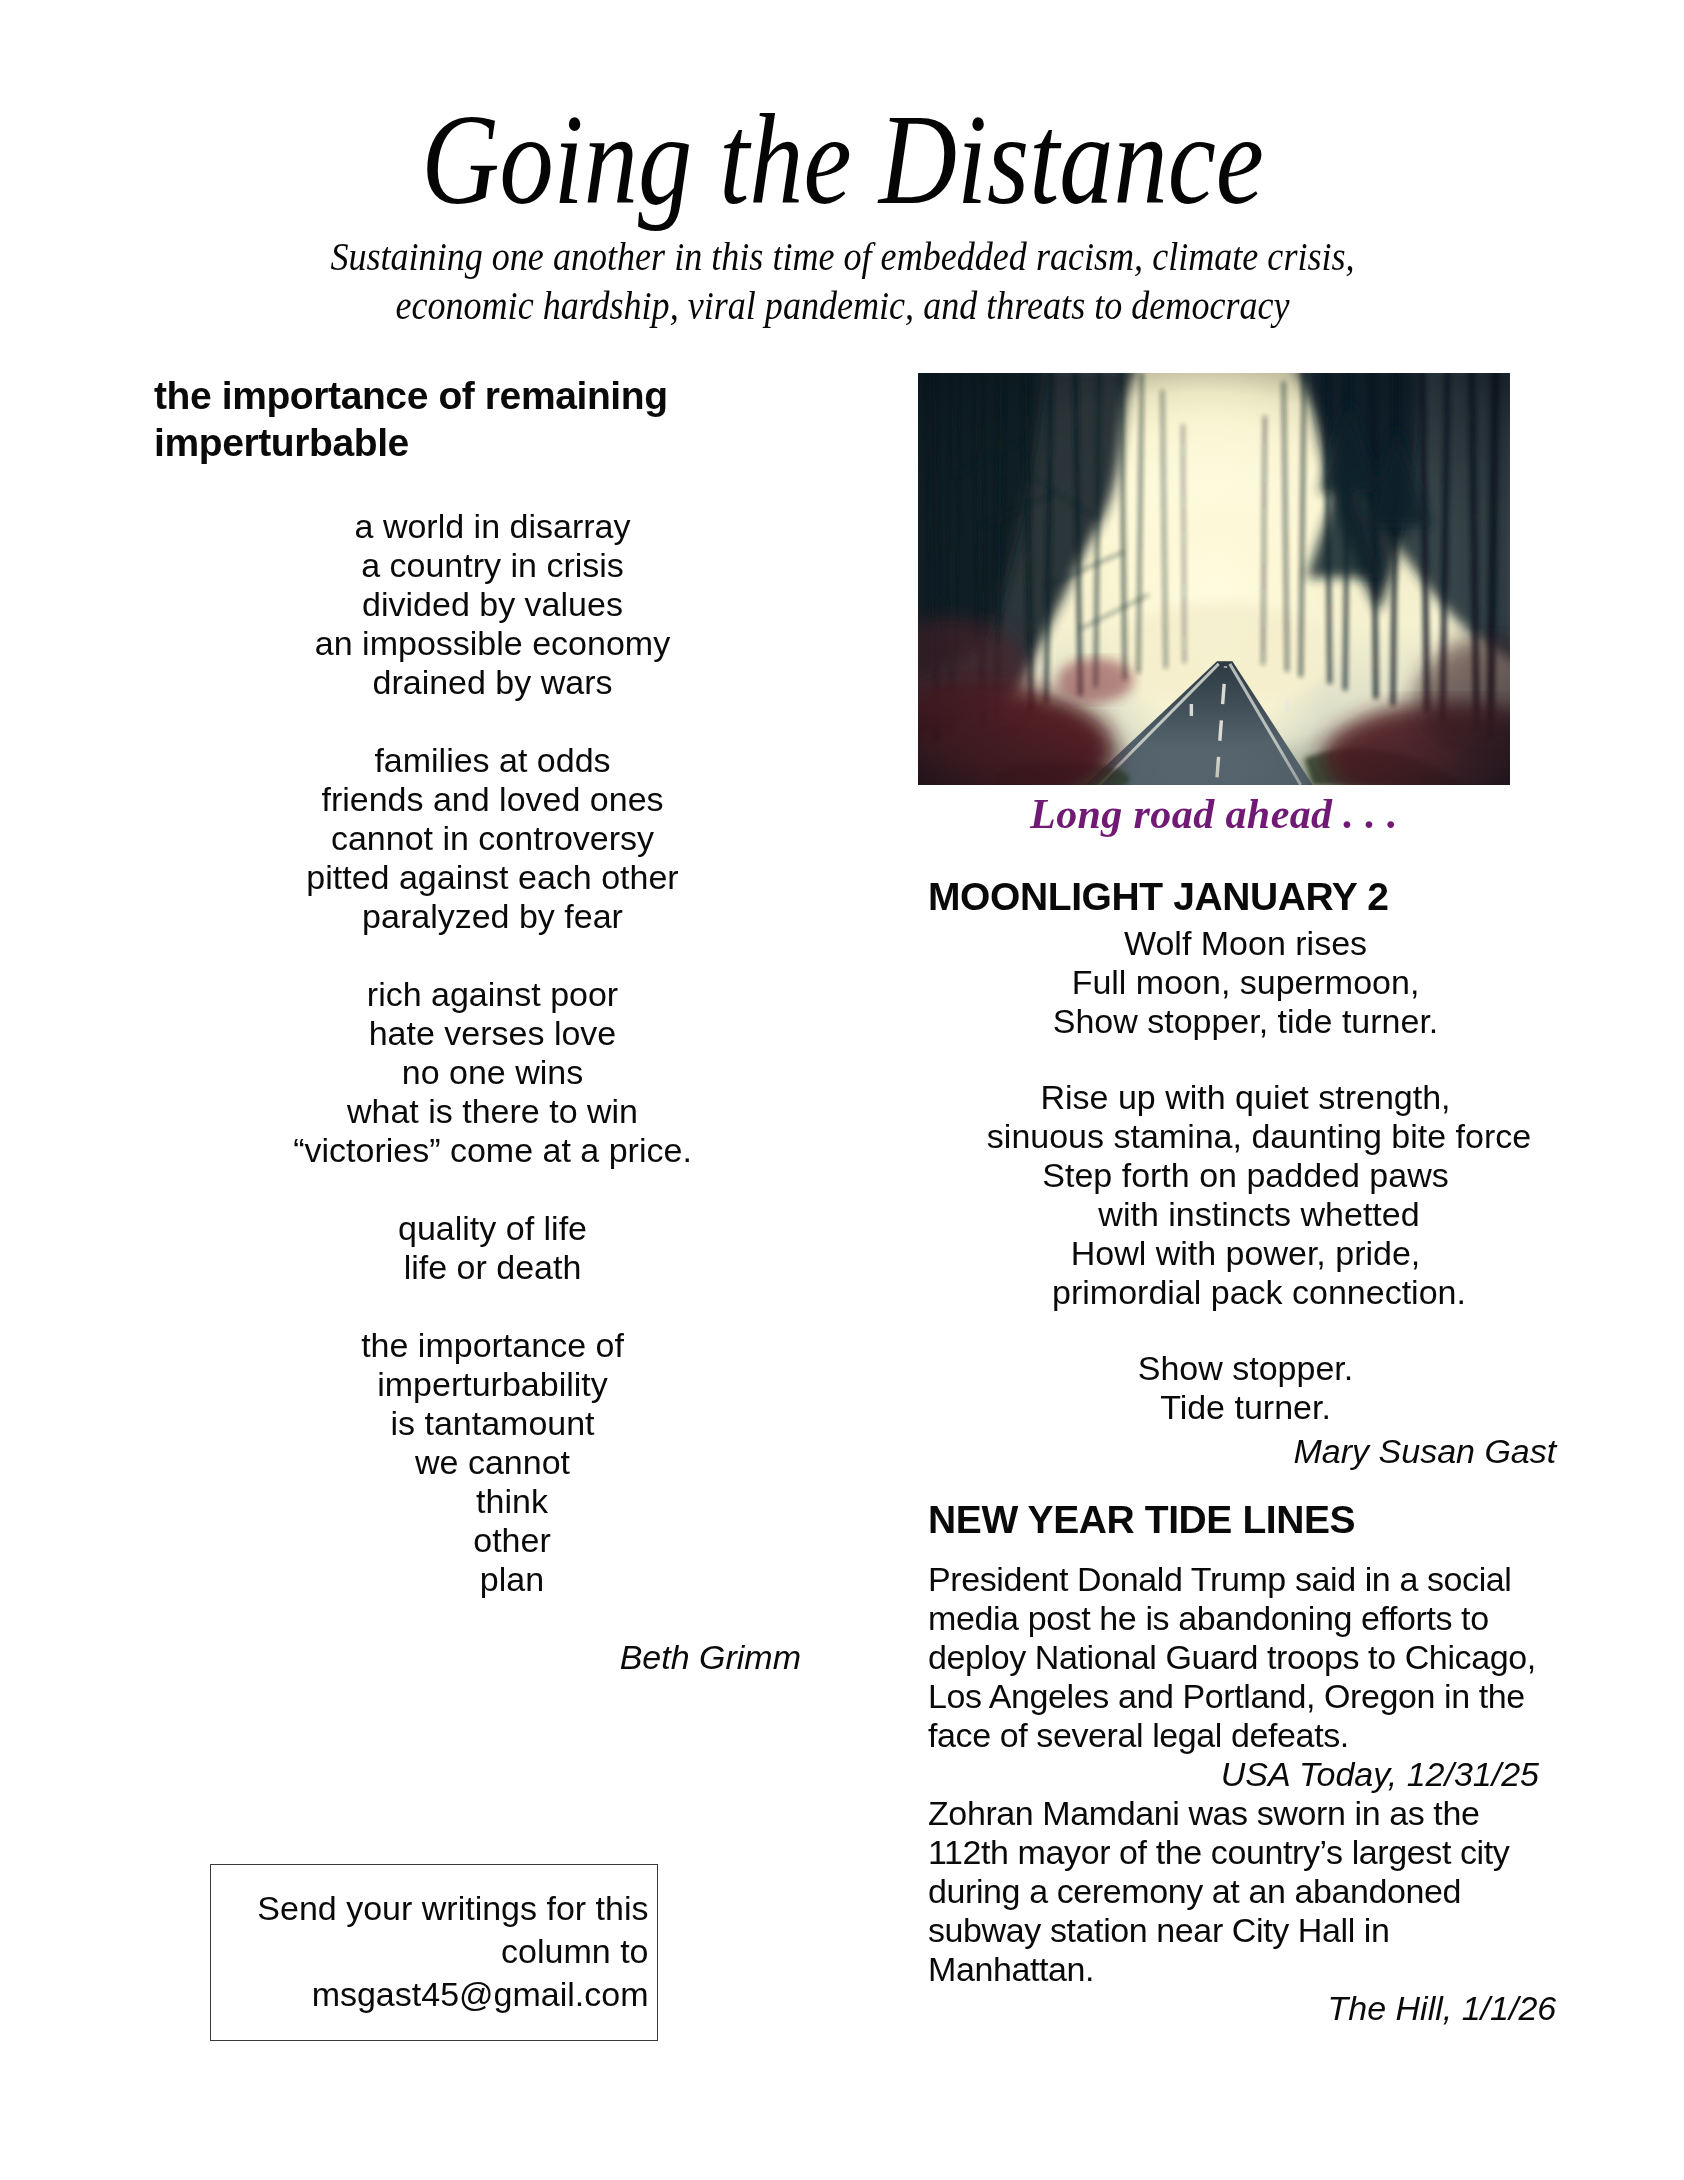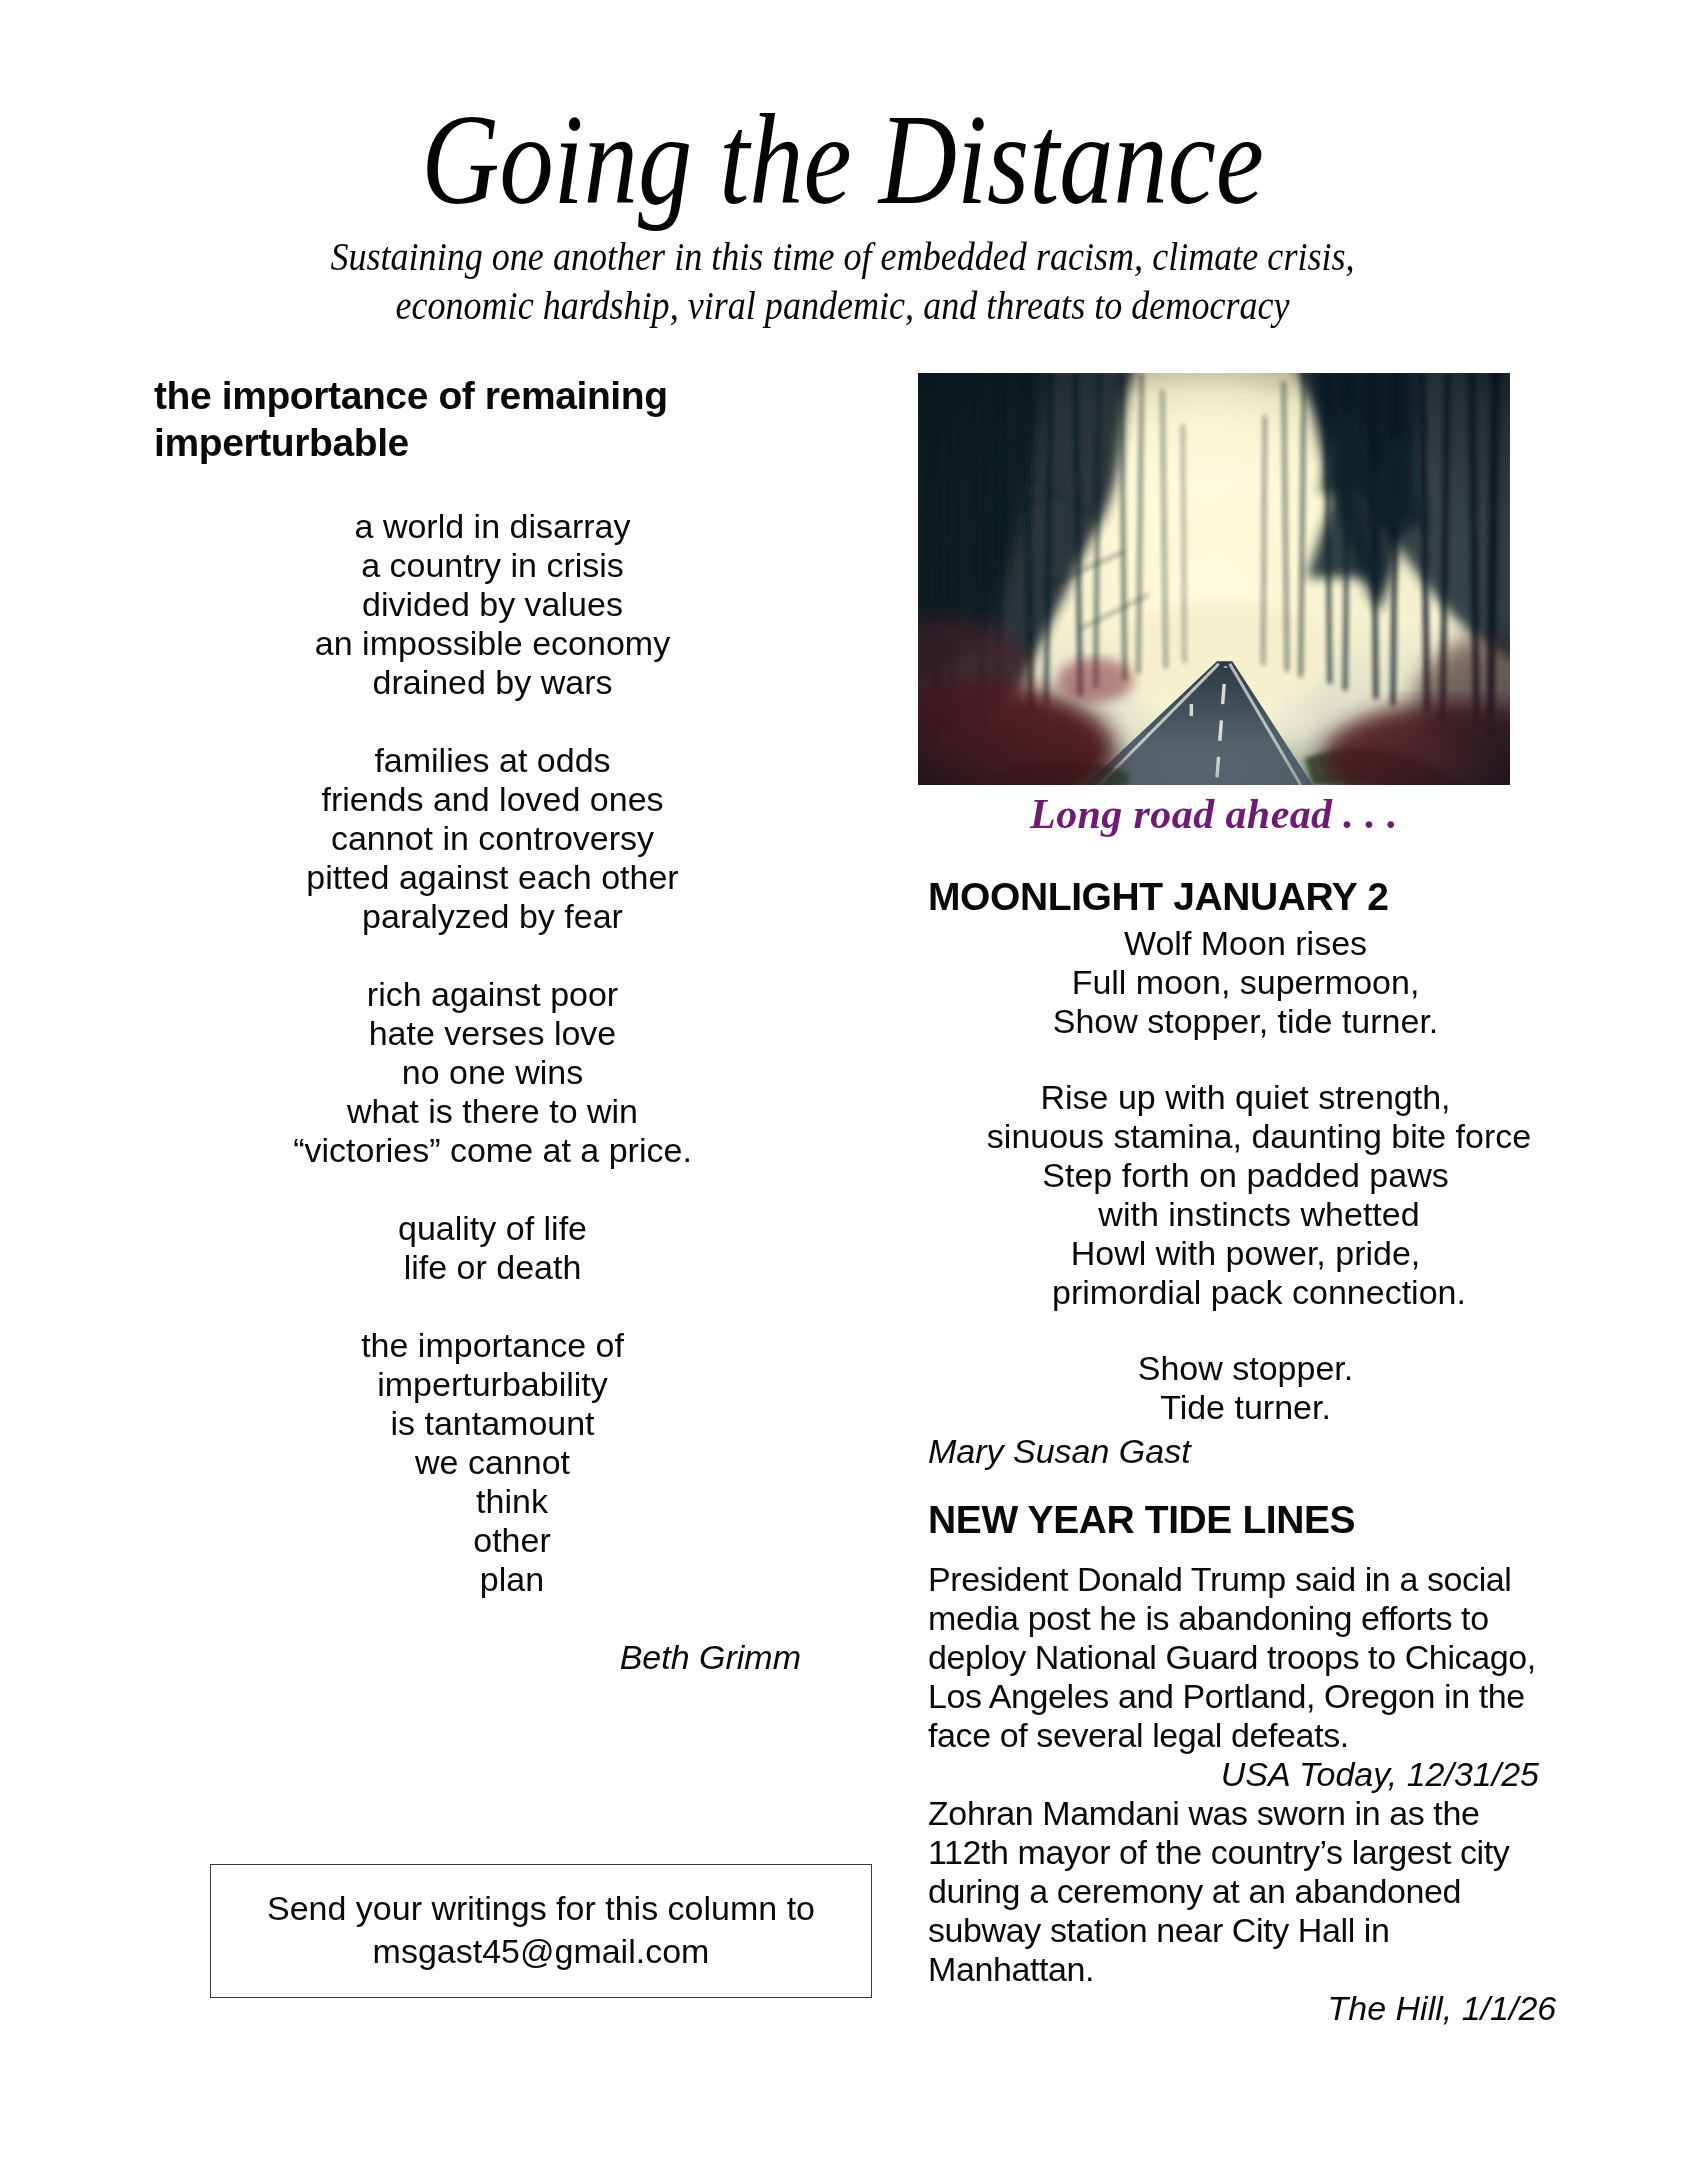--- a/index.html
+++ b/index.html
@@ -48,24 +48,24 @@
   .stanza:last-of-type { margin-bottom:0; }
   .line { white-space:pre;text-align:center; }
   .line.indent { padding-left:39px; }
   .attribution {
     font-style:italic; text-align:right;
     padding-right:30px; margin-top:8.5px;
     font-size:34px; line-height:39px;
   }
 
   .submit-box {
-    position:absolute; left:210px; top:1864px; width:662px;
+    position:absolute; left:210px; top:1864px; width:448px;
     border:1.7px solid #3a3a3a;
     padding:22px 8.5px 24px 8.5px;
-    text-align:center;
+    text-align:right;
     font-size:34px; line-height:43px;
   }
 
   
   .photo-wrap {
     position:absolute; left:918px; top:373px; width:592px; height:412px;
   }
   .photo-wrap svg { display:block; width:100%; height:100%; }
   .photo-caption {
     position:absolute; left:918px; top:790px; width:592px;
@@ -81,21 +81,21 @@
     font-size:34px; line-height:39px;
   }
   .section-heading {
     font-weight:bold; font-size:39px; line-height:46px;
     letter-spacing:-0.4px;
     margin-bottom:4px;
   }
   .right-col .stanza { margin-bottom:37px; }
   .right-col .line.indent { padding-left:27px; }
   .right-attribution {
-    font-style:italic; text-align:left;
+    font-style:italic; text-align:right;
     padding-right:6.8px;
     font-size:34px; line-height:39px;
     margin-bottom:25.6px;
   }
   .news-heading { margin-top:5.1px; margin-bottom:17px; }
   .news-para {
     font-size:34px; line-height:39px;
     letter-spacing:-0.4px;
   }
   .news-cite {

